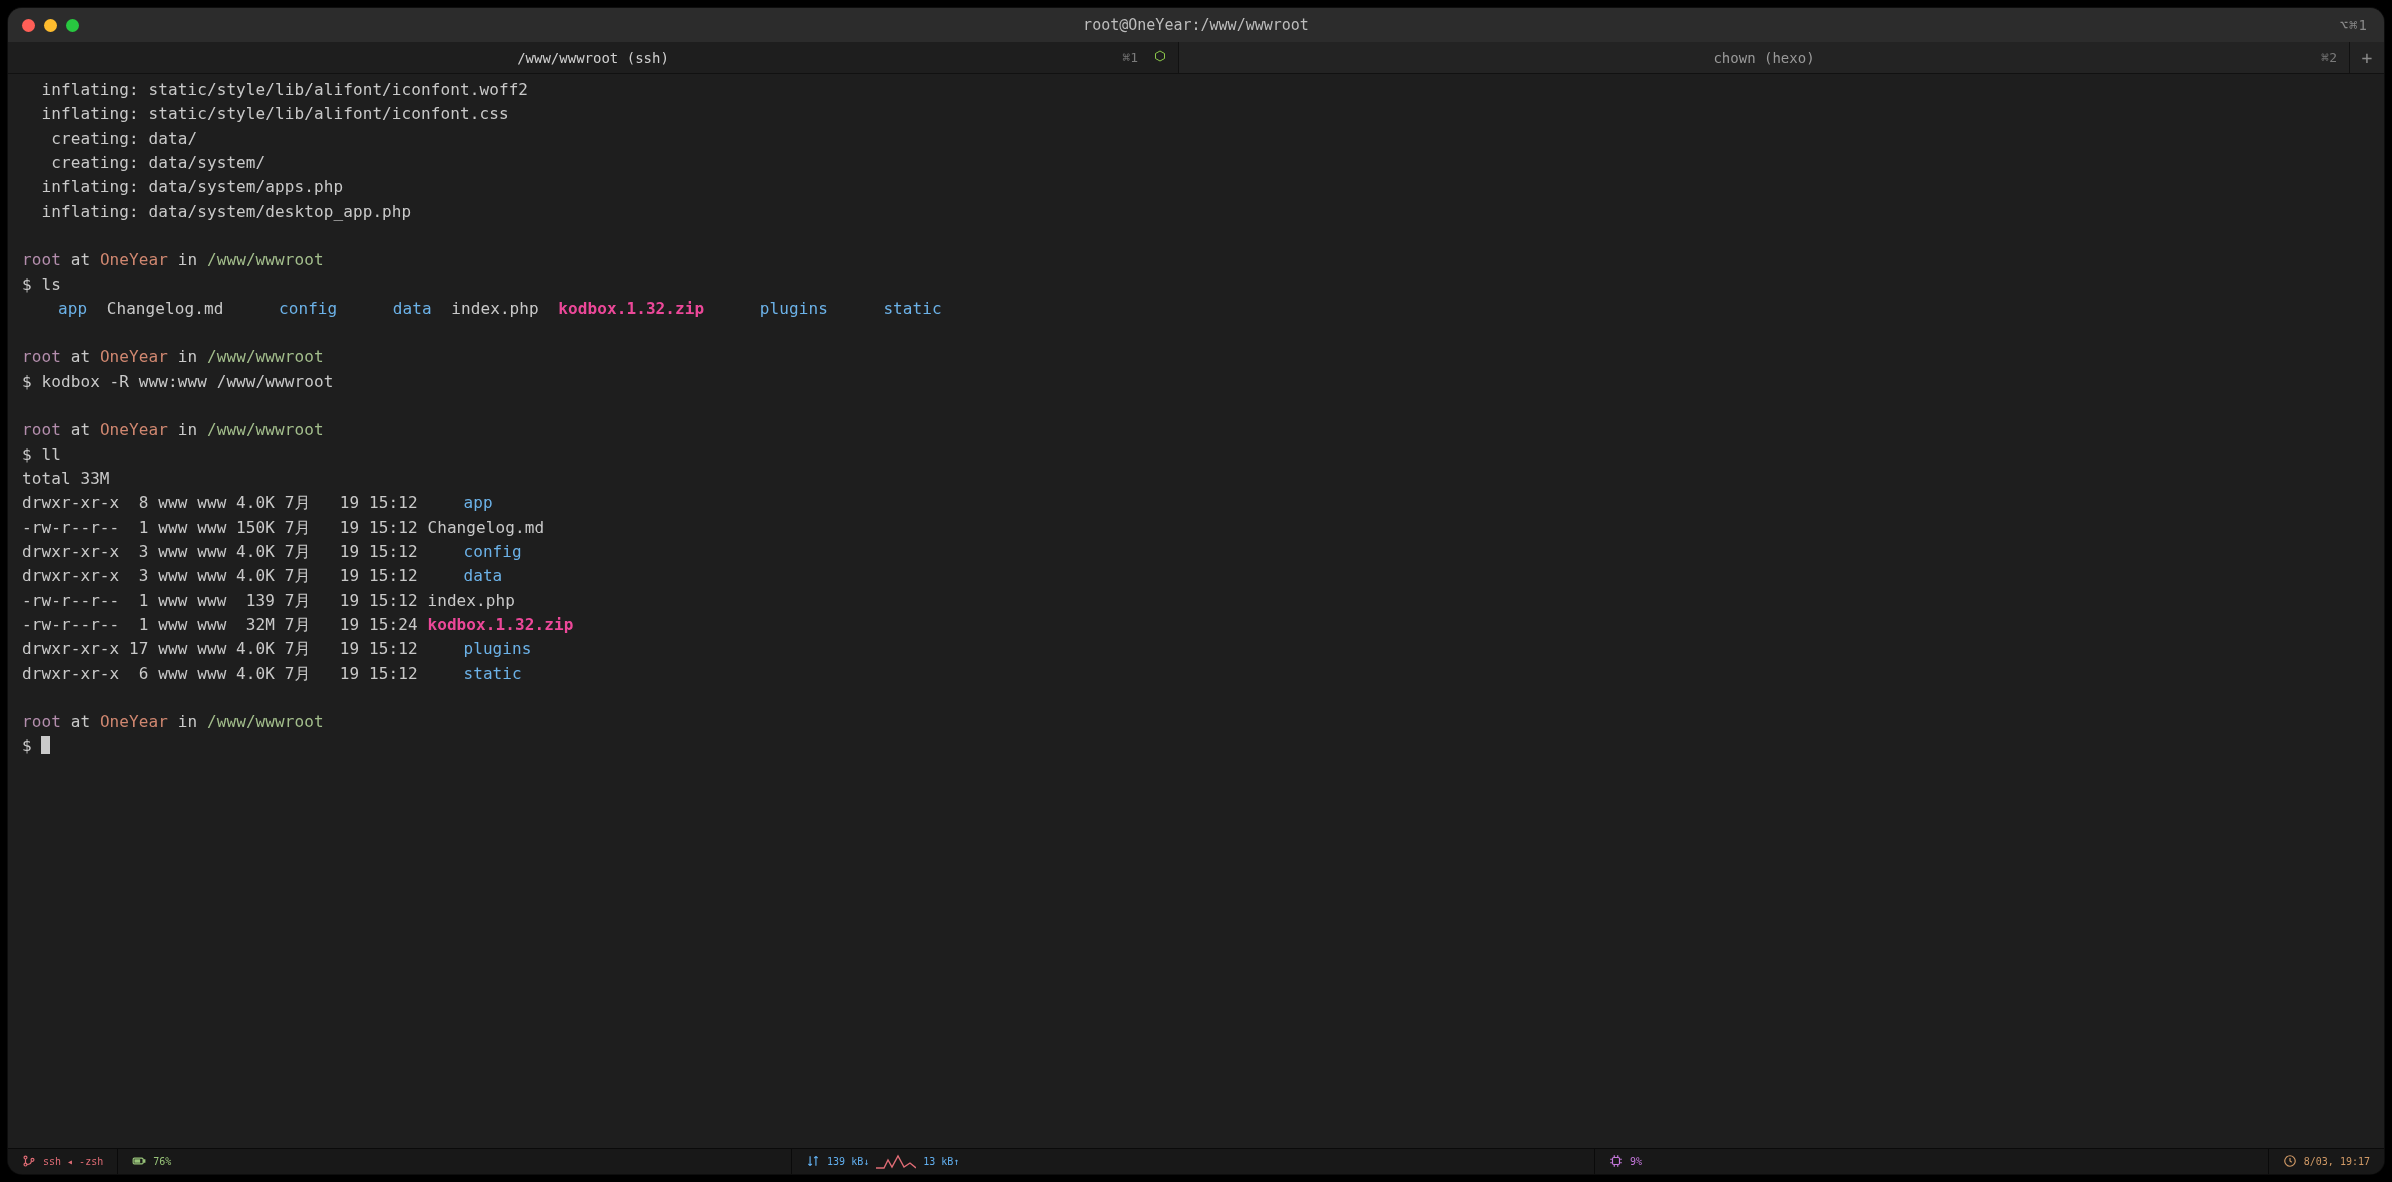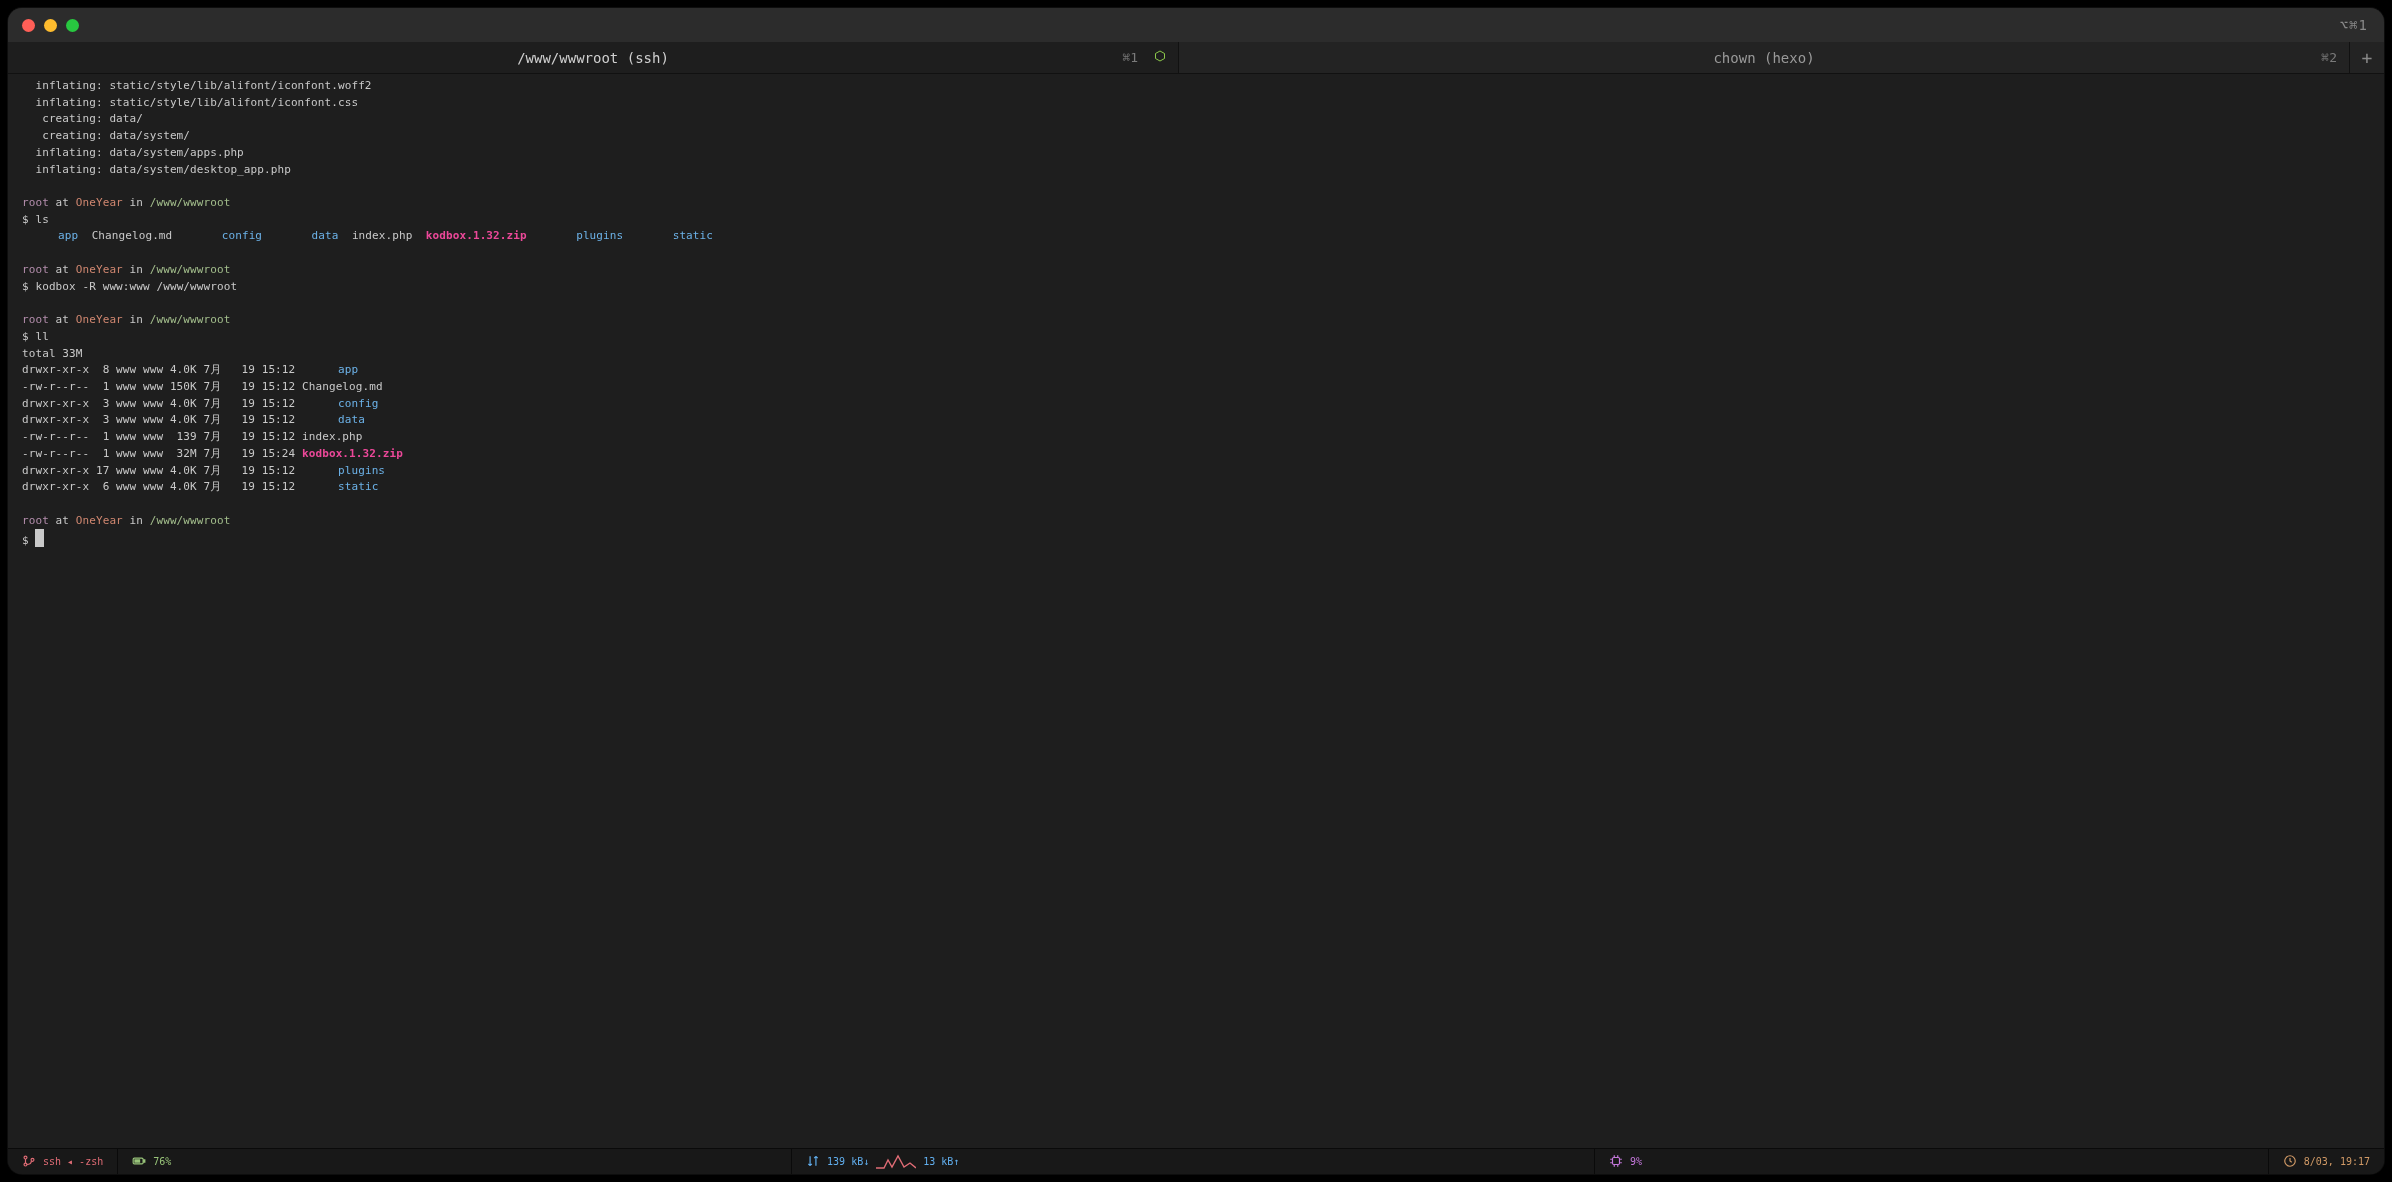--- a/index.html
+++ b/index.html
@@ -93,21 +93,21 @@
     color: #888;
     font-size: 18px;
     border: none;
   }
   
   .term {
     flex: 1;
     overflow: auto;
     padding: 4px 20px 4px 14px;
     color: #c9c9c9;
-    font-size: 11px;
+    font-size: 16px;
     line-height: 1.52;
     white-space: pre;
     letter-spacing: 0.1px;
   }
   .c-user   { color: #b48ead; }
   .c-plain  { color: #c9c9c9; }
   .c-host   { color: #d08770; }
   .c-path   { color: #a3be8c; }
   .c-dir2   { color: #6cb2e8; margin-left: 36px; }
   .c-zip    { color: #ec4899; font-weight: 600; }
@@ -152,20 +152,21 @@
 <body>
 
 <div class="window">
 
   <div class="titlebar">
     <div class="traffic">
       <div class="dot red"></div>
       <div class="dot yellow"></div>
       <div class="dot green"></div>
     </div>
+    <div class="title-text">root@OneYear:/www/wwwroot</div>
     <div class="title-right">⌥⌘1</div>
   </div>
 
   <div class="tabbar">
     <div class="tab active">
       <span>/www/wwwroot (ssh)</span>
       <span class="shortcut">
         <span>⌘1</span>
         <span class="appicon" style="margin-left:8px;">
           <svg viewBox="0 0 24 24" fill="none" stroke="#8cc84b" stroke-width="2">

